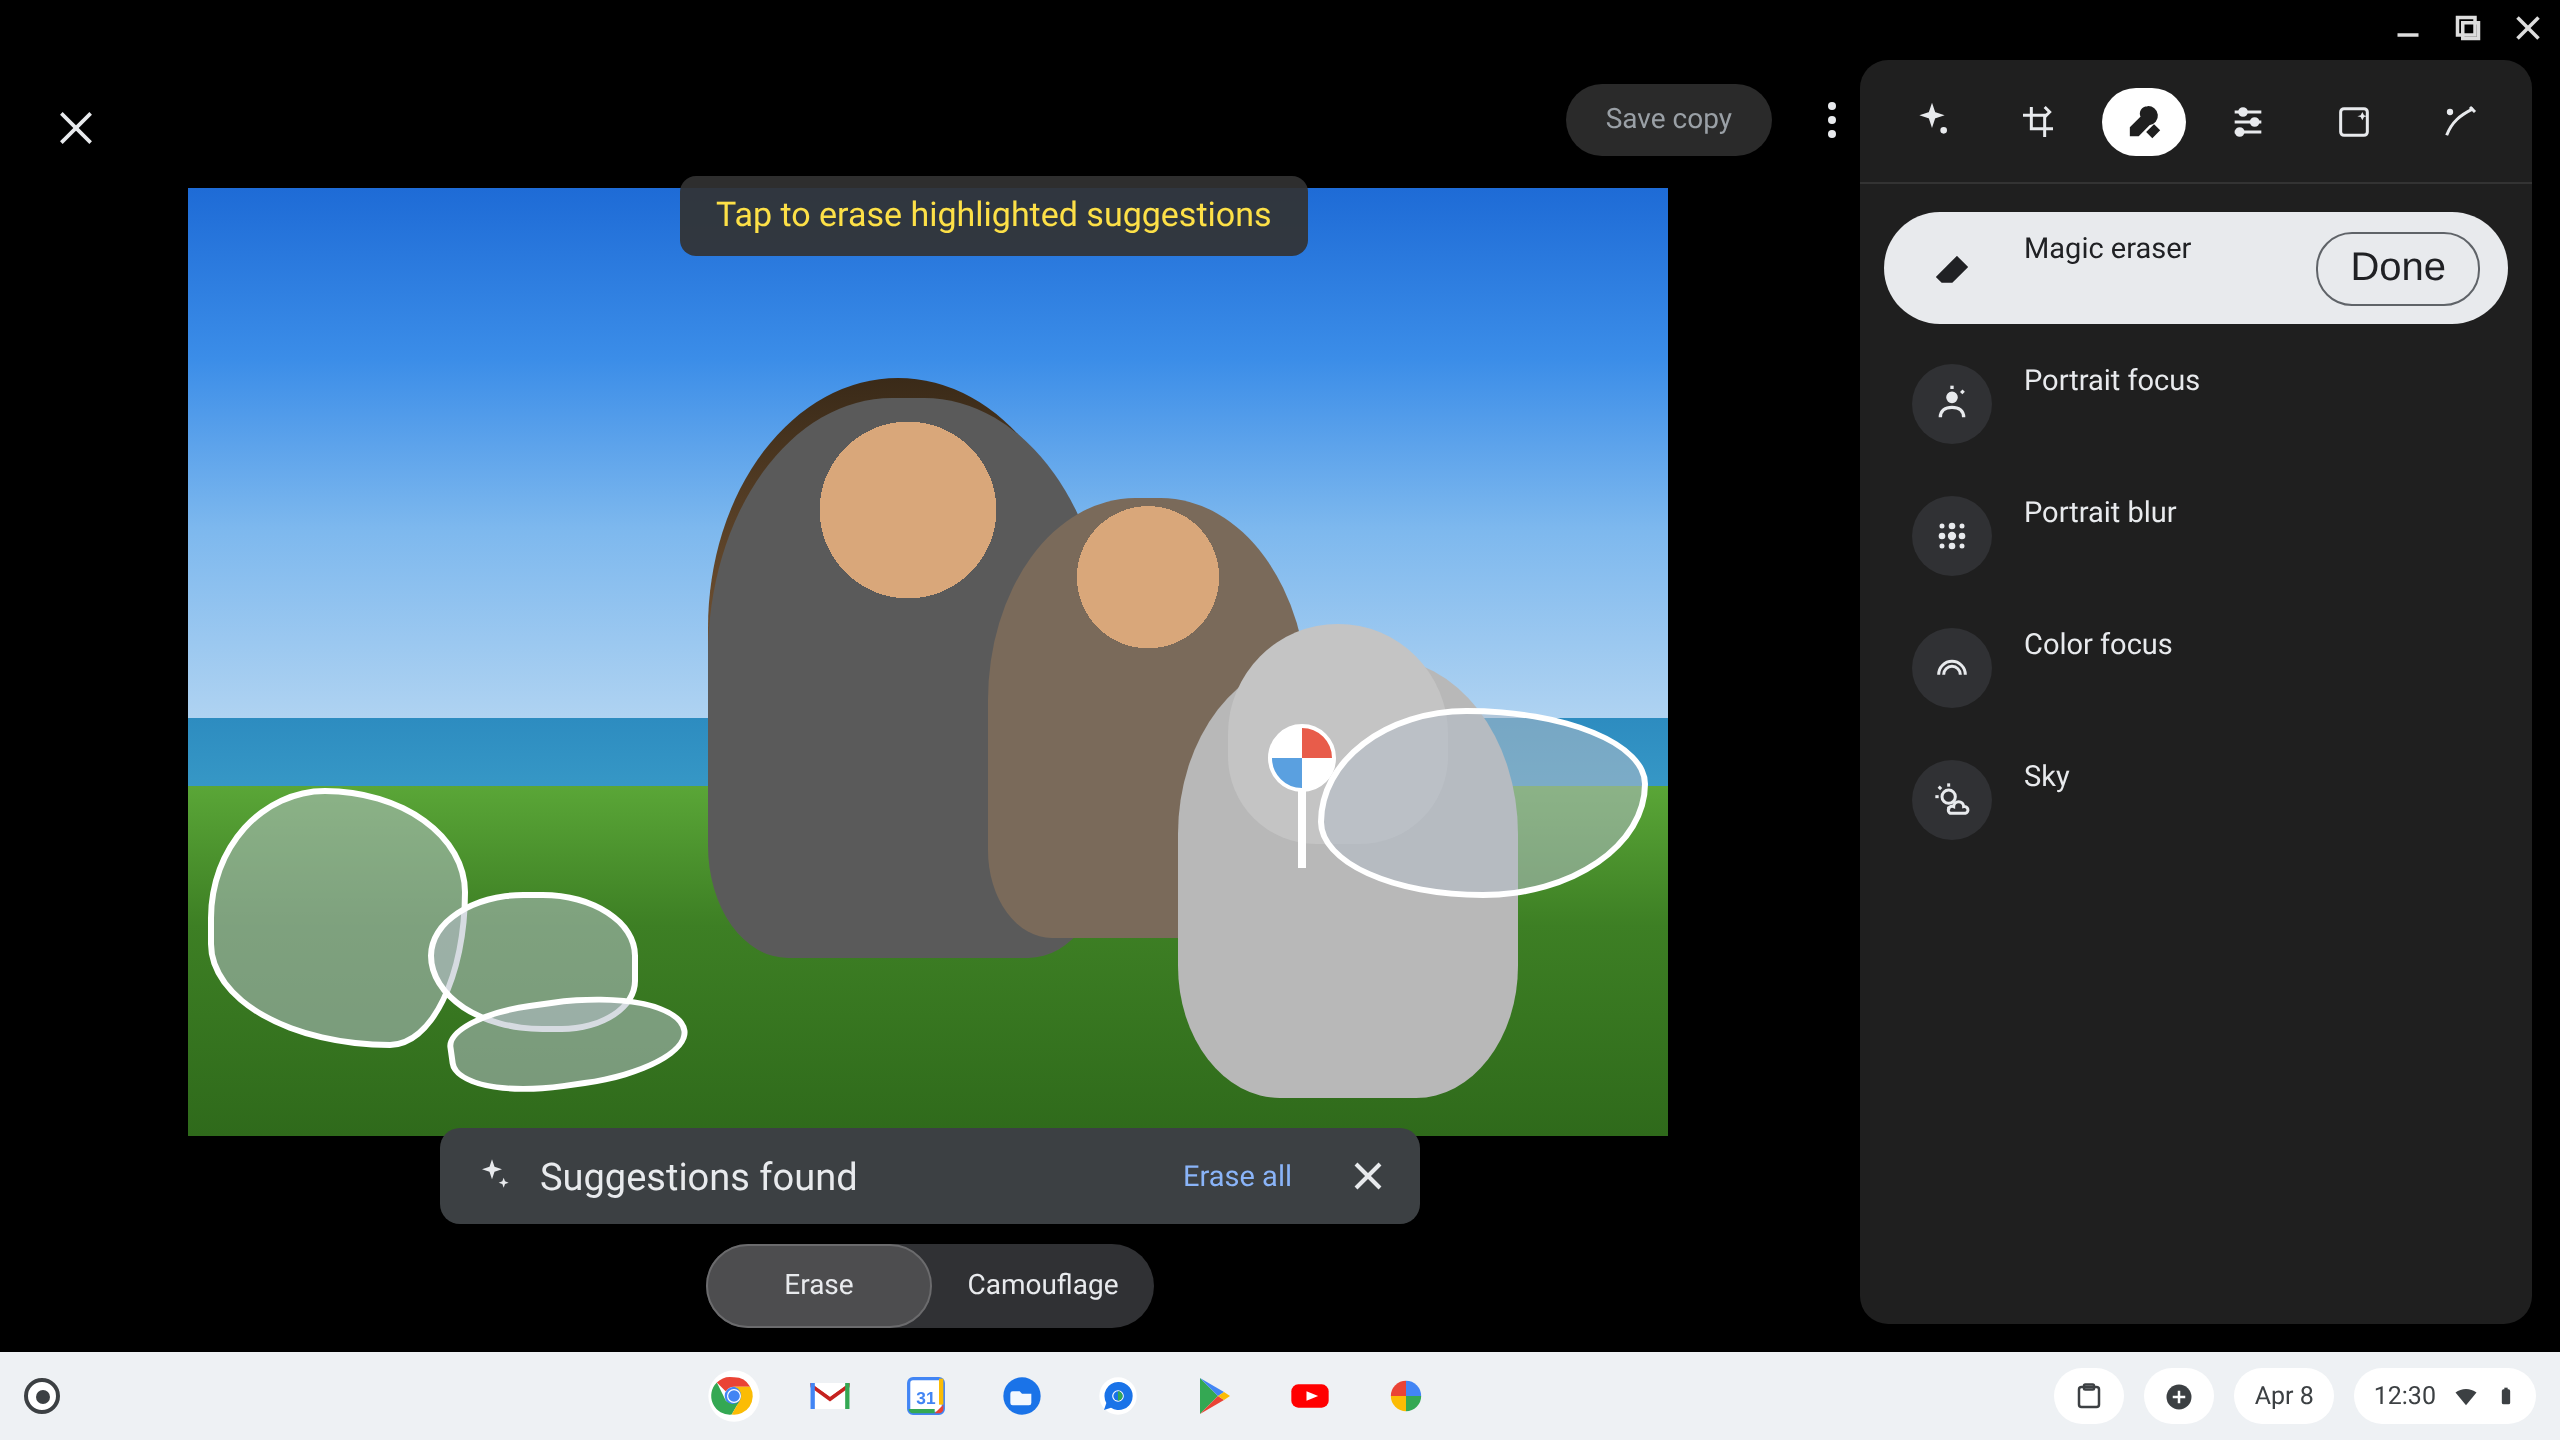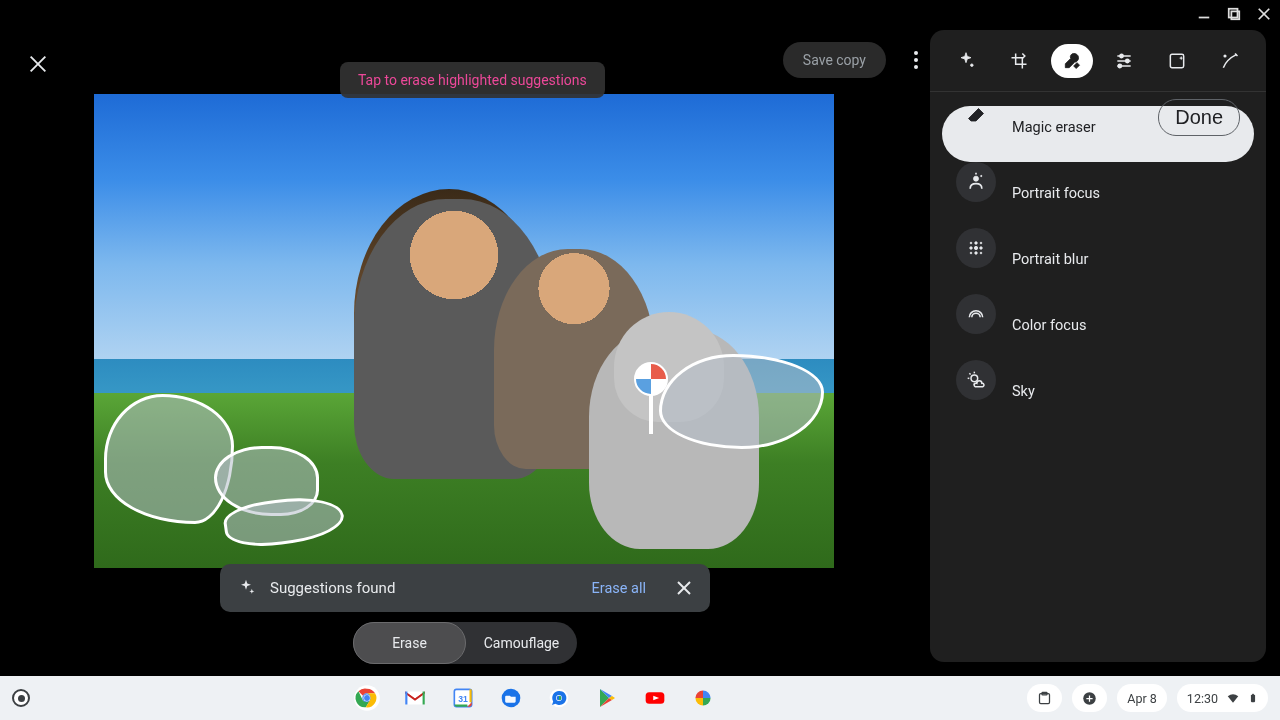--- a/index.html
+++ b/index.html
@@ -15,21 +15,21 @@
   .close-btn { position: absolute; top: 48px; left: 22px; width: 32px; height: 32px; display:flex; align-items:center; justify-content:center; cursor:pointer; }
   .close-btn svg { width: 22px; height: 22px; stroke: #e8eaed; stroke-width: 2; fill:none; }
 
   
   .top-actions { position: absolute; top: 42px; right: 352px; display:flex; align-items:center; gap: 18px; }
   .save-copy { background: #2a2a2a; color: #9aa0a6; border-radius: 22px; padding: 10px 20px; font-size: 14px; cursor: default; }
   .overflow-btn { width: 24px; height: 24px; display:flex; align-items:center; justify-content:center; cursor:pointer; }
   .overflow-btn svg { fill: #e8eaed; }
 
   
-  .hint-bubble { position: absolute; top: 62px; left: 340px; background: rgba(50,50,50,0.92); color: #ec4899; font-size: 14px; padding: 10px 18px; border-radius: 8px; z-index: 5; }
+  .hint-bubble { position: absolute; top: 88px; left: 340px; background: rgba(50,50,50,0.92); color: #fde047; font-size: 17px; padding: 10px 18px; border-radius: 8px; z-index: 5; }
 
   
   .photo-frame { position: absolute; top: 94px; left: 94px; width: 740px; height: 474px; overflow:hidden; }
   .photo-scene { position:absolute; inset:0; }
   .sky { position:absolute; top:0; left:0; right:0; height:60%; background: linear-gradient(to bottom, #1e6bd6 0%, #3b8de8 30%, #7db8ee 60%, #b9d8f2 100%); }
   .sea { position:absolute; top:56%; left:0; right:0; height:10%; background: linear-gradient(to bottom, #2d8cc0, #3a9cc8); }
   .grass { position:absolute; bottom:0; left:0; right:0; height:37%; background: linear-gradient(to bottom, #5aa637 0%, #3d7f24 40%, #2f6a1b 100%); }
   
   .person { position:absolute; border-radius: 50% 50% 40% 40%; }
   .p1 { left: 260px; top: 105px; width: 200px; height: 280px; background: radial-gradient(circle at 50% 20%, #d9a77a 18%, #5a5a5a 18%); border-radius: 46% 46% 20% 20%; }
@@ -43,40 +43,40 @@
   
   .blob { position:absolute; background: rgba(180,190,200,0.55); border: 3px solid #fff; border-radius: 40% 50% 45% 55%; }
   .b1 { left: 10px;  top: 300px; width: 130px; height: 130px; border-radius: 45% 55% 30% 70% / 50% 40% 60% 40%; }
   .b2 { left: 120px; top: 352px; width: 105px; height: 70px; border-radius: 50% 50% 40% 60%; }
   .b3 { left: 130px; top: 405px; width: 120px; height: 45px; transform: rotate(-8deg); border-radius: 40% 60% 50% 50%; }
   .b4 { left: 565px; top: 260px; width: 165px; height: 95px; border-radius: 45% 55% 50% 50% / 60% 40% 60% 40%; }
 
   
   .suggestion-bar { position:absolute; bottom: 108px; left: 220px; width: 490px; height: 48px; background:#3c4043; border-radius: 10px; display:flex; align-items:center; padding: 0 12px 0 16px; gap:14px; z-index:6; }
   .suggestion-bar .sparkle { width:20px; height:20px; }
-  .suggestion-bar .label { flex:1; font-size:15px; color:#e8eaed; }
+  .suggestion-bar .label { flex:1; font-size:19px; color:#e8eaed; }
   .suggestion-bar .eraseall { color:#8ab4f8; font-size:14.5px; cursor:pointer; padding:6px 10px; }
   .suggestion-bar .dismiss { width:28px; height:28px; display:flex; align-items:center; justify-content:center; cursor:pointer; }
   .suggestion-bar .dismiss svg { width:16px; height:16px; stroke:#e8eaed; stroke-width:2; fill:none; }
 
   
   .seg-wrap { position:absolute; bottom: 56px; left: 353px; width: 224px; height: 42px; background:#303134; border-radius: 22px; display:flex; align-items:center; z-index:6; }
   .seg { flex:1; text-align:center; font-size:14px; color:#e8eaed; cursor:pointer; height:100%; display:flex; align-items:center; justify-content:center; border-radius:22px; }
   .seg.active { background:#4d4d4f; border:1px solid #6b6b6d; }
 
   
   .editor-panel { position:absolute; top:30px; right:14px; width:336px; height:632px; background:#1f1f1f; border-radius:14px; display:flex; flex-direction:column; }
   .panel-tabs { height:62px; display:flex; align-items:center; justify-content:space-around; border-bottom:1px solid #333; padding: 0 10px; }
   .panel-tab { width:42px; height:34px; display:flex; align-items:center; justify-content:center; border-radius:18px; cursor:pointer; }
   .panel-tab svg { width:20px; height:20px; fill:#e8eaed; stroke:#e8eaed; }
   .panel-tab.active { background:#fff; }
   .panel-tab.active svg { fill:#1f1f1f; stroke:#1f1f1f; }
 
   .tool-list { padding: 14px 12px; display:flex; flex-direction:column; gap:10px; }
-  .tool-row { display:flex; align-items:flex-end; gap:16px; padding:26px 14px; border-radius:30px; cursor:pointer; height:56px; }
+  .tool-row { display:flex; align-items:flex-start; gap:16px; padding:10px 14px; border-radius:30px; cursor:pointer; height:56px; }
   .tool-row.active { background:#e8eaed; color:#202124; }
   .tool-row.active .tool-label { color:#202124; }
   .tool-icon { width:40px; height:40px; border-radius:50%; display:flex; align-items:center; justify-content:center; flex-shrink:0; }
   .tool-row:not(.active) .tool-icon { background:#303134; }
   .tool-icon svg { width:20px; height:20px; fill:#e8eaed; stroke:#e8eaed; }
   .tool-row.active .tool-icon svg { fill:#202124; stroke:#202124; }
   .tool-label { flex:1; font-size:14.5px; color:#e8eaed; }
   .done-btn { border:1px solid #5f6368; color:#202124; background:transparent; border-radius:18px; padding:6px 16px; font-size:20px; cursor:pointer; }
 
   

